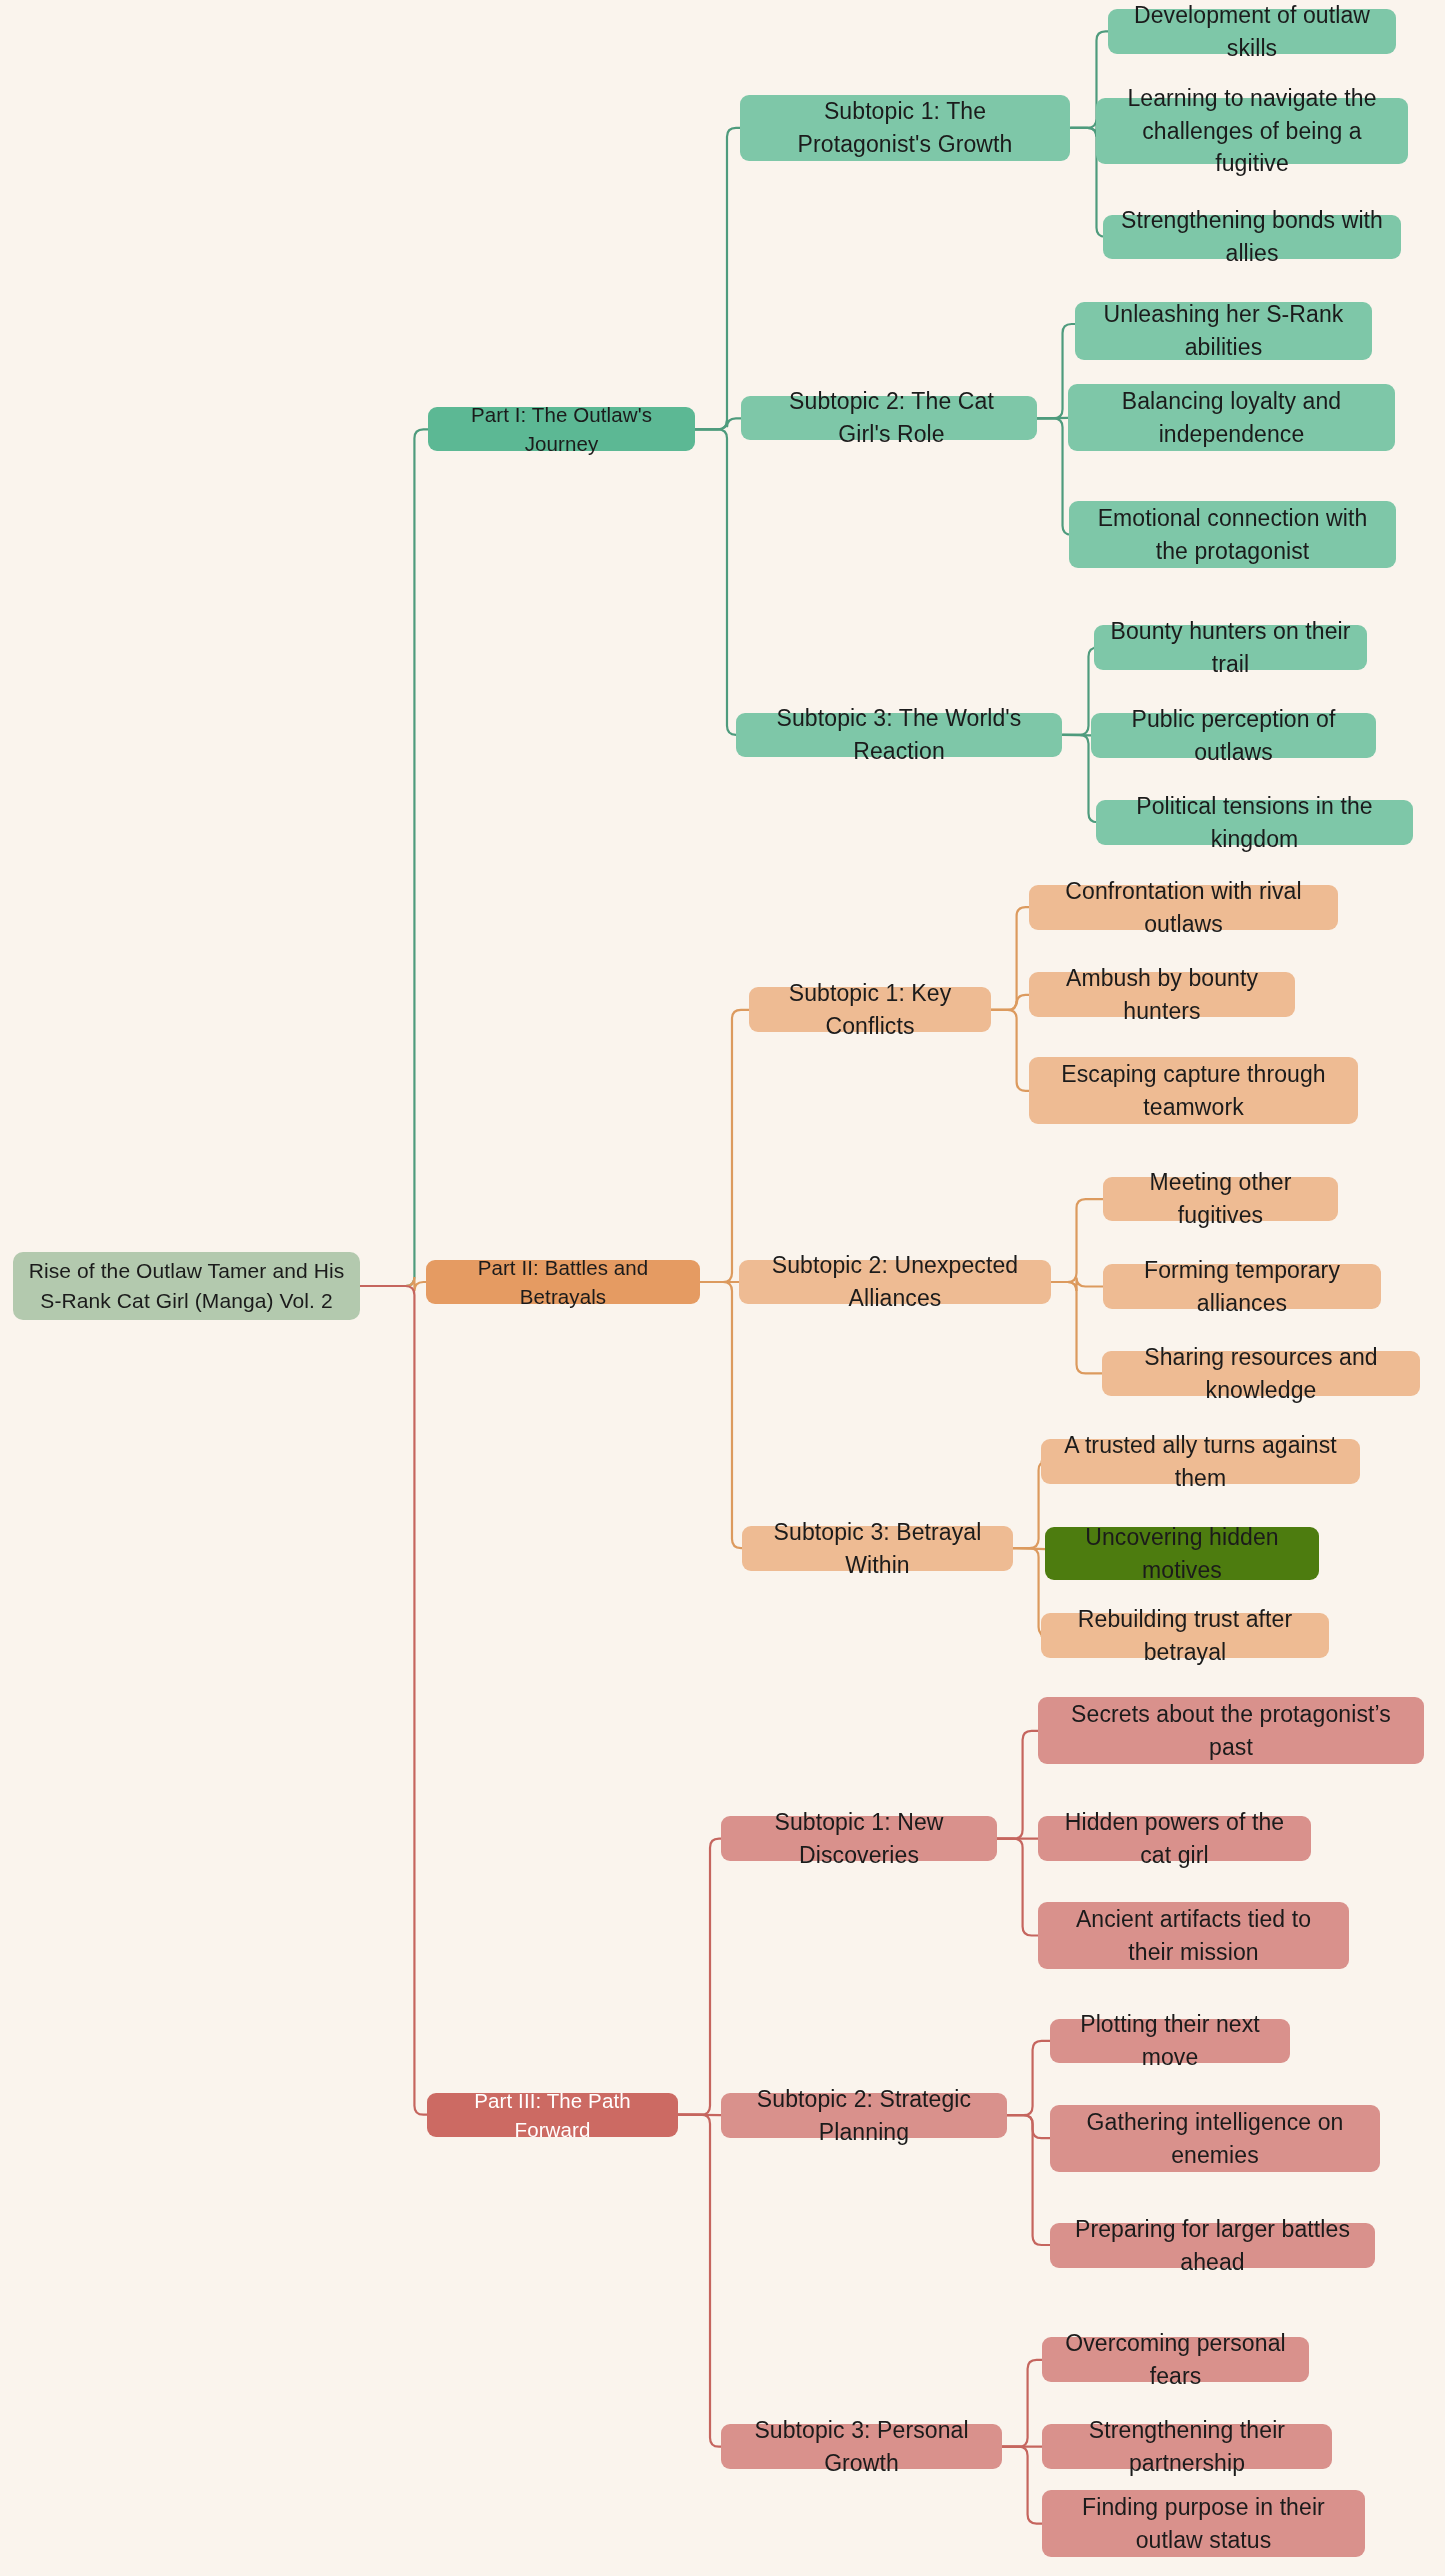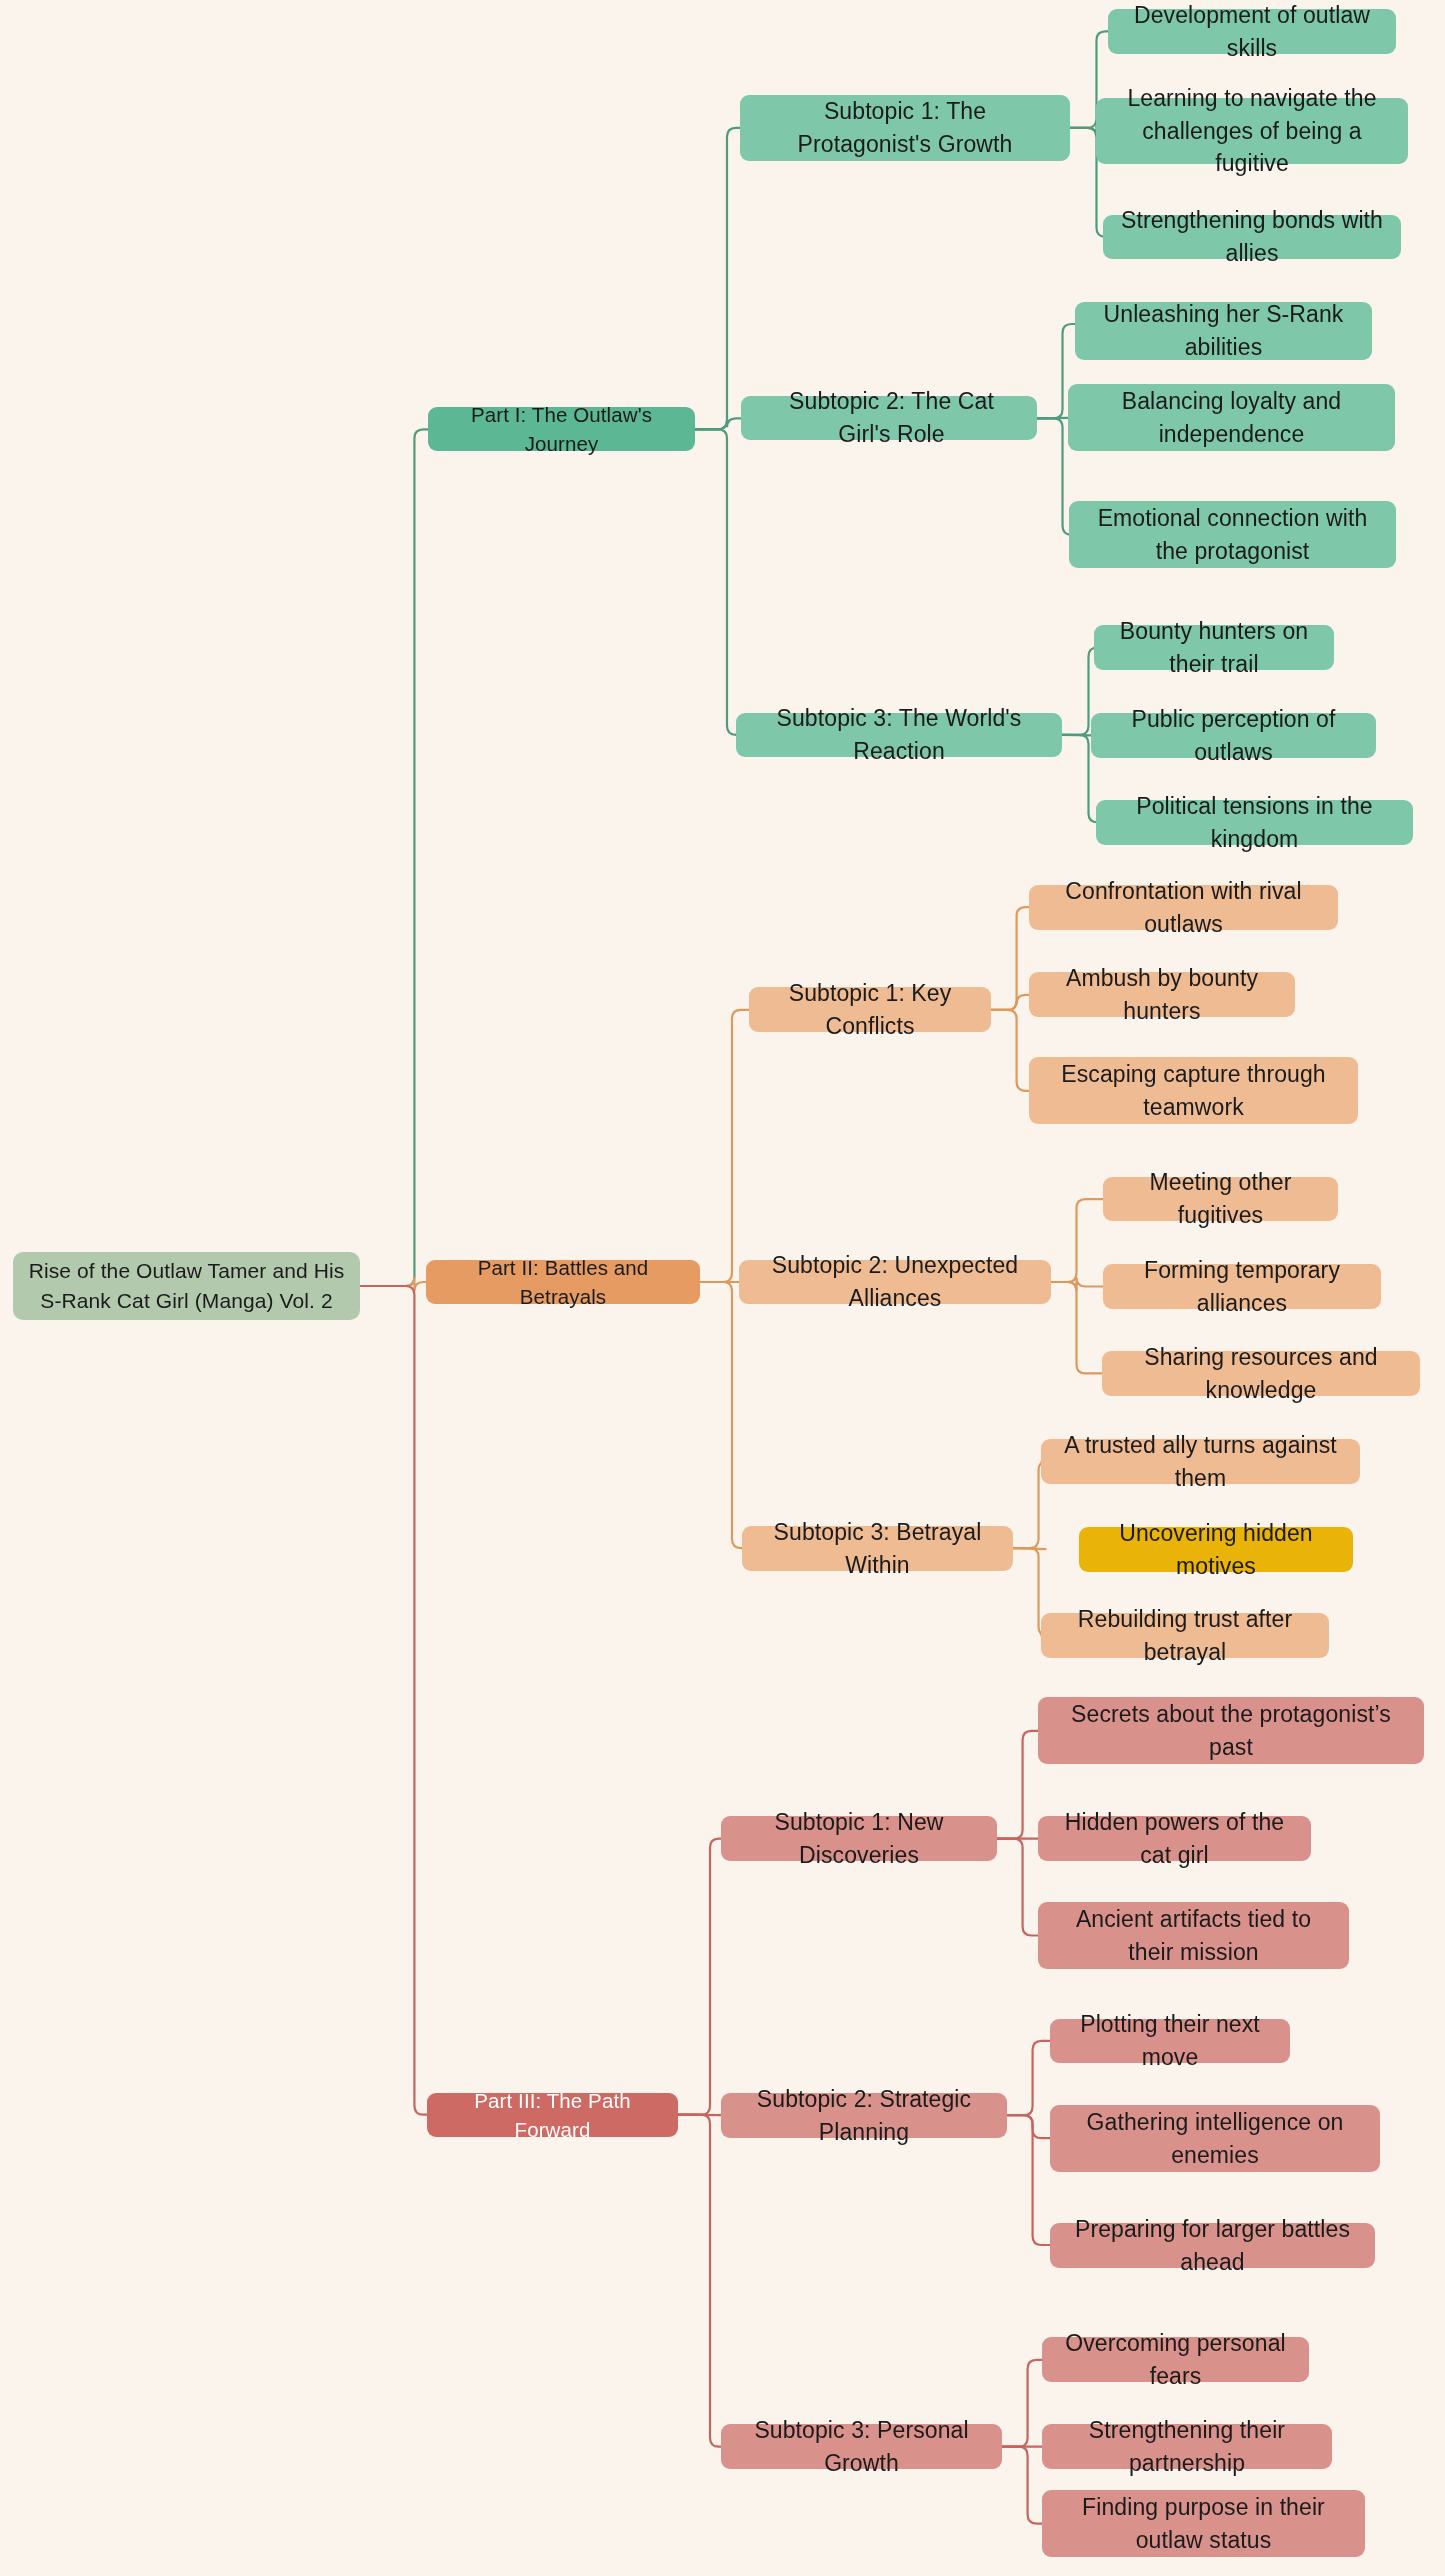--- a/index.html
+++ b/index.html
@@ -125,21 +125,21 @@
       </div>
       <div class="node leaf" style="left: 1068px; top: 384px; width: 327px; height: 67px; background: rgb(126, 199, 168);">
         <span>Balancing loyalty and independence</span>
       </div>
       <div class="node leaf" style="left: 1069px; top: 501px; width: 327px; height: 67px; background: rgb(126, 199, 168);">
         <span>Emotional connection with the protagonist</span>
       </div>
       <div class="node lvl2" style="left: 736px; top: 713px; width: 326px; height: 44px; background: rgb(126, 199, 168);">
         <span>Subtopic 3: The World's Reaction</span>
       </div>
-      <div class="node leaf" style="left: 1094px; top: 625px; width: 240px; height: 45px; background: rgb(126, 199, 168); align-items: center;">
+      <div class="node leaf" style="left: 1094px; top: 625px; width: 273px; height: 45px; background: rgb(126, 199, 168); align-items: center;">
         <span>Bounty hunters on their trail</span>
       </div>
       <div class="node leaf" style="left: 1091px; top: 713px; width: 285px; height: 45px; background: rgb(126, 199, 168);">
         <span>Public perception of outlaws</span>
       </div>
       <div class="node leaf" style="left: 1096px; top: 800px; width: 317px; height: 45px; background: rgb(126, 199, 168);">
         <span>Political tensions in the kingdom</span>
       </div>
       <div class="node lvl1" style="left: 426px; top: 1260px; width: 274px; height: 44px; background: rgb(229, 155, 98);">
         <span>Part II: Battles and Betrayals</span>
@@ -167,21 +167,21 @@
       </div>
       <div class="node leaf" style="left: 1102px; top: 1351px; width: 318px; height: 45px; background: rgb(238, 187, 147);">
         <span>Sharing resources and knowledge</span>
       </div>
       <div class="node lvl2" style="left: 742px; top: 1526px; width: 271px; height: 45px; background: rgb(238, 187, 147);">
         <span>Subtopic 3: Betrayal Within</span>
       </div>
       <div class="node leaf" style="left: 1041px; top: 1439px; width: 319px; height: 45px; background: rgb(238, 187, 147);">
         <span>A trusted ally turns against them</span>
       </div>
-      <div class="node leaf" style="left: 1045px; top: 1527px; width: 274px; height: 45px; background: #eab308; margin-left: 34px;">
+      <div class="node leaf" style="left: 1045px; top: 1527px; width: 274px; height: 53px; background: #4d7c0f;">
         <span>Uncovering hidden motives</span>
       </div>
       <div class="node leaf" style="left: 1041px; top: 1613px; width: 288px; height: 45px; background: rgb(238, 187, 147);">
         <span>Rebuilding trust after betrayal</span>
       </div>
       <div class="node lvl1 white-text" style="left: 427px; top: 2093px; width: 251px; height: 44px; background: rgb(204, 106, 99);">
         <span>Part III: The Path Forward</span>
       </div>
       <div class="node lvl2" style="left: 721px; top: 1816px; width: 276px; height: 45px; background: rgb(217, 145, 140);">
         <span>Subtopic 1: New Discoveries</span>

